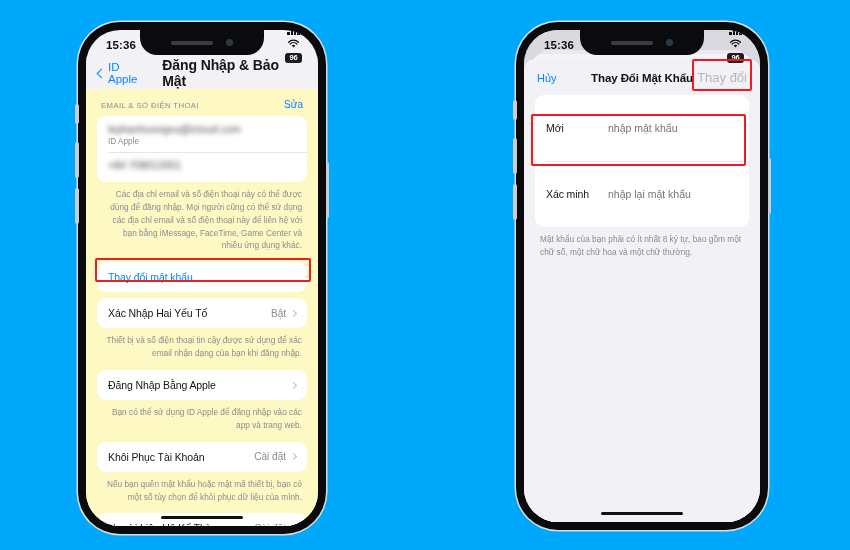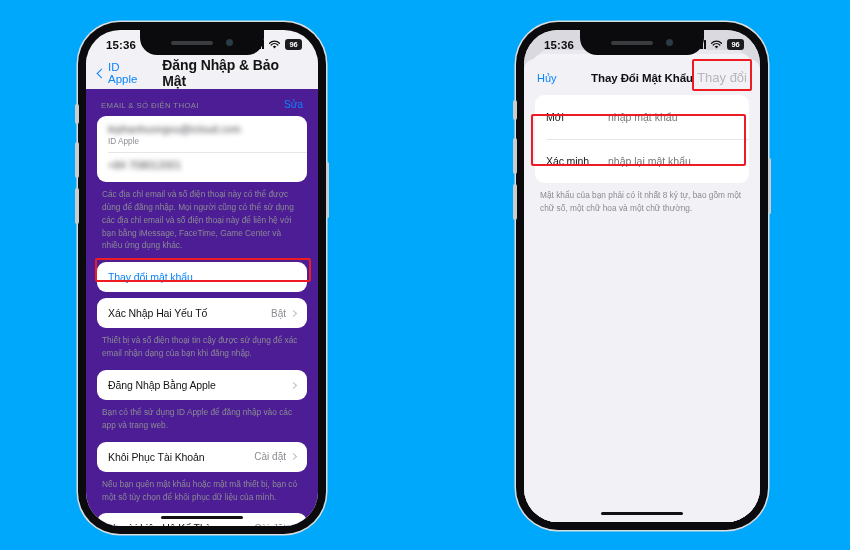--- a/index.html
+++ b/index.html
@@ -74,21 +74,21 @@
     display: flex;
     align-items: center;
     justify-content: space-between;
     padding: 2px 16px 0 20px;
     font-size: 11px;
     font-weight: bold;
     color: #0d0d0d;
     z-index: 20;
   }
   .sb-time { letter-spacing: 0.1px; font-size: 11.5px; }
-  .sb-right { display: flex; align-items: center; gap: 4px; }
+  .sb-right { display: flex; align-items: center; gap: 4px; flex-direction: column; }
 
   .ico-cell { display: flex; align-items: flex-end; gap: 1.2px; height: 9px; }
   .ico-cell i { width: 2.2px; background: #0d0d0d; border-radius: 0.5px; display:block; }
   .ico-cell i:nth-child(1){ height: 3px; }
   .ico-cell i:nth-child(2){ height: 5px; }
   .ico-cell i:nth-child(3){ height: 7px; }
   .ico-cell i:nth-child(4){ height: 9px; }
 
   .ico-wifi { width: 13px; height: 10px; }
   .battery-badge {
@@ -134,23 +134,24 @@
     font-weight: bold;
     color: #141414;
     margin-left: 11px;
     letter-spacing: -0.1px;
   }
 
   
   .content {
     position: absolute;
     top: 59px; left: 0; right: 0; bottom: 0;
-    background: #4c1d95;
+    background: #fef9c3;
     padding: 0 11px;
     overflow: hidden;
+    text-align: right;
   }
 
   .section-head {
     display: flex;
     align-items: baseline;
     justify-content: space-between;
     padding: 10px 4px 6px 4px;
   }
   .section-head .lbl {
     font-size: 7.8px;
@@ -285,21 +286,21 @@
     white-space: nowrap;
     letter-spacing: -0.1px;
   }
   .sheet-nav .confirm { font-size: 13px; color: #b6b6bc; cursor: pointer; margin-left: 40px; }
 
   .sheet-body { padding: 0 11px; }
 
   .field-row {
     display: flex;
     align-items: center;
-    padding: 16px 11px;
+    padding: 27px 11px;
     position: relative;
     min-height: 29px;
   }
   .field-row + .field-row::before {
     content: "";
     position: absolute;
     top: 0; left: 11px; right: 0;
     height: 1px;
     background: #e6e6ea;
   }

